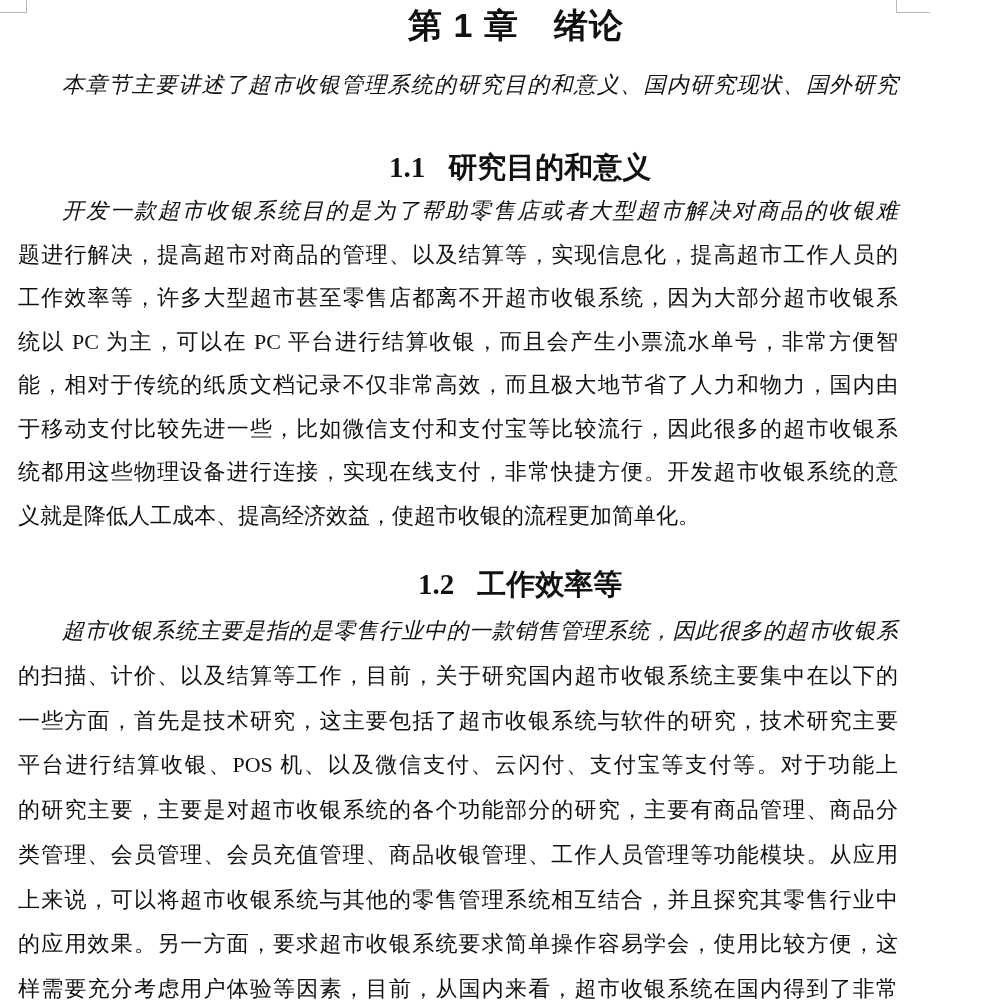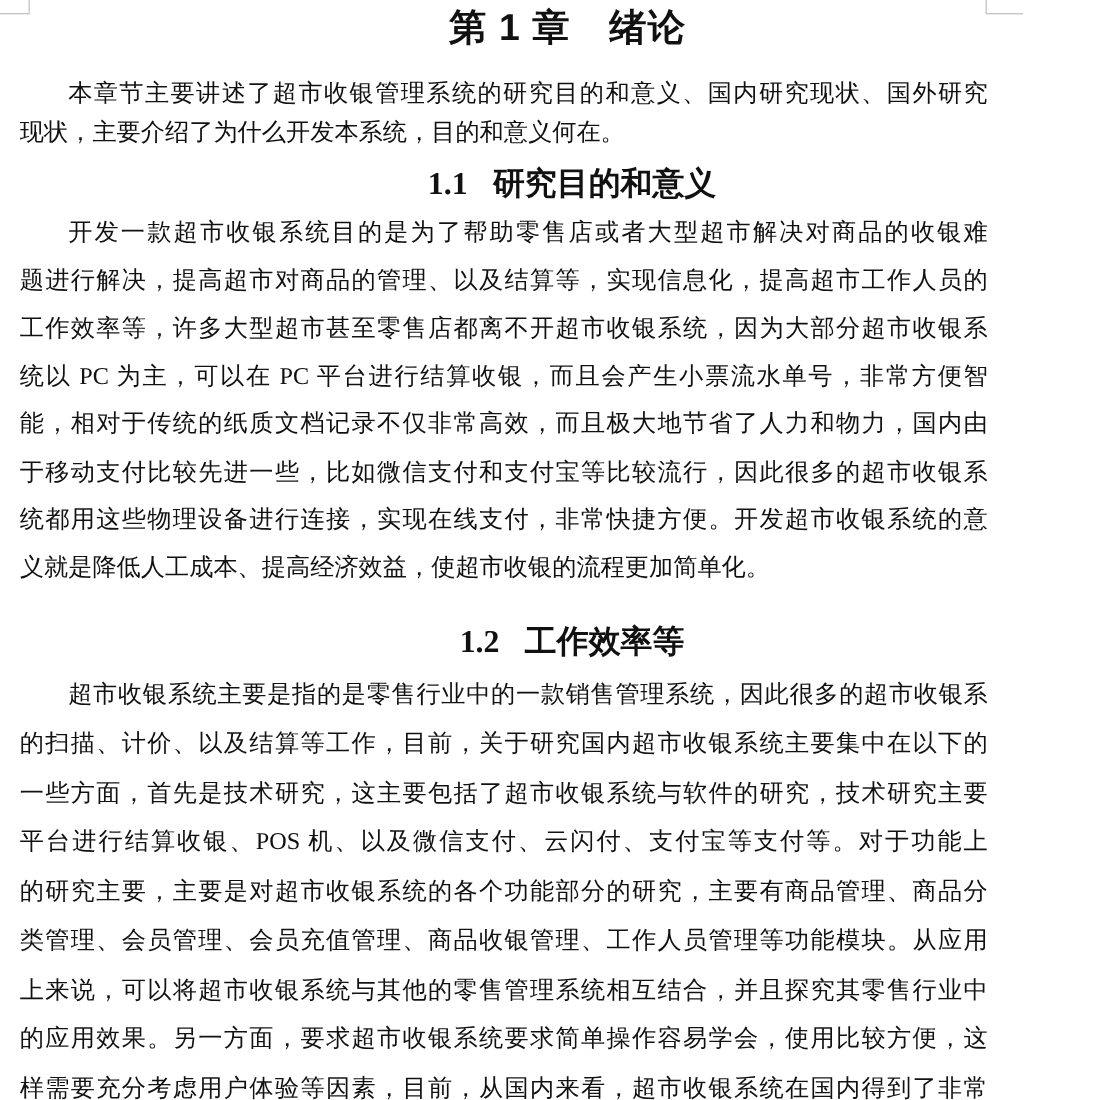--- a/index.html
+++ b/index.html
@@ -77,37 +77,37 @@
     text-align: justify;
     text-align-last: justify;
     text-justify: inter-character;
     white-space: nowrap;
   }
   .tline.lastline {
     text-align-last: left;
   }
   .para .tline:first-child {
     text-indent: 2em;
+    font-style: italic;
   }
 </style>
 </head>
 <body>
 
 <div id="page">
 
   <div id="crop-tl-h" class="cropmark"></div>
   <div id="crop-tl-v" class="cropmark"></div>
   <div id="crop-tr-h" class="cropmark"></div>
   <div id="crop-tr-v" class="cropmark"></div>
 
   <div id="chapter-title" class="textcol">第 1 章　绪论</div>
 
   <div id="intro-para" class="textcol para">
       <div class="tline">本章节主要讲述了超市收银管理系统的研究目的和意义、国内研究现状、国外研究</div>
-      <div class="tline lastline">现状，主要介绍了为什么开发本系统，目的和意义何在。</div>
     </div>
 
   <div id="heading-1-1" class="textcol section-heading">
     <span class="sec-num">1.1</span><span class="sec-label">研究目的和意义</span>
   </div>
 
   <div id="para-1-1" class="textcol para">
       <div class="tline">开发一款超市收银系统目的是为了帮助零售店或者大型超市解决对商品的收银难</div>
       <div class="tline">题进行解决，提高超市对商品的管理、以及结算等，实现信息化，提高超市工作人员的</div>
       <div class="tline">工作效率等，许多大型超市甚至零售店都离不开超市收银系统，因为大部分超市收银系</div>

